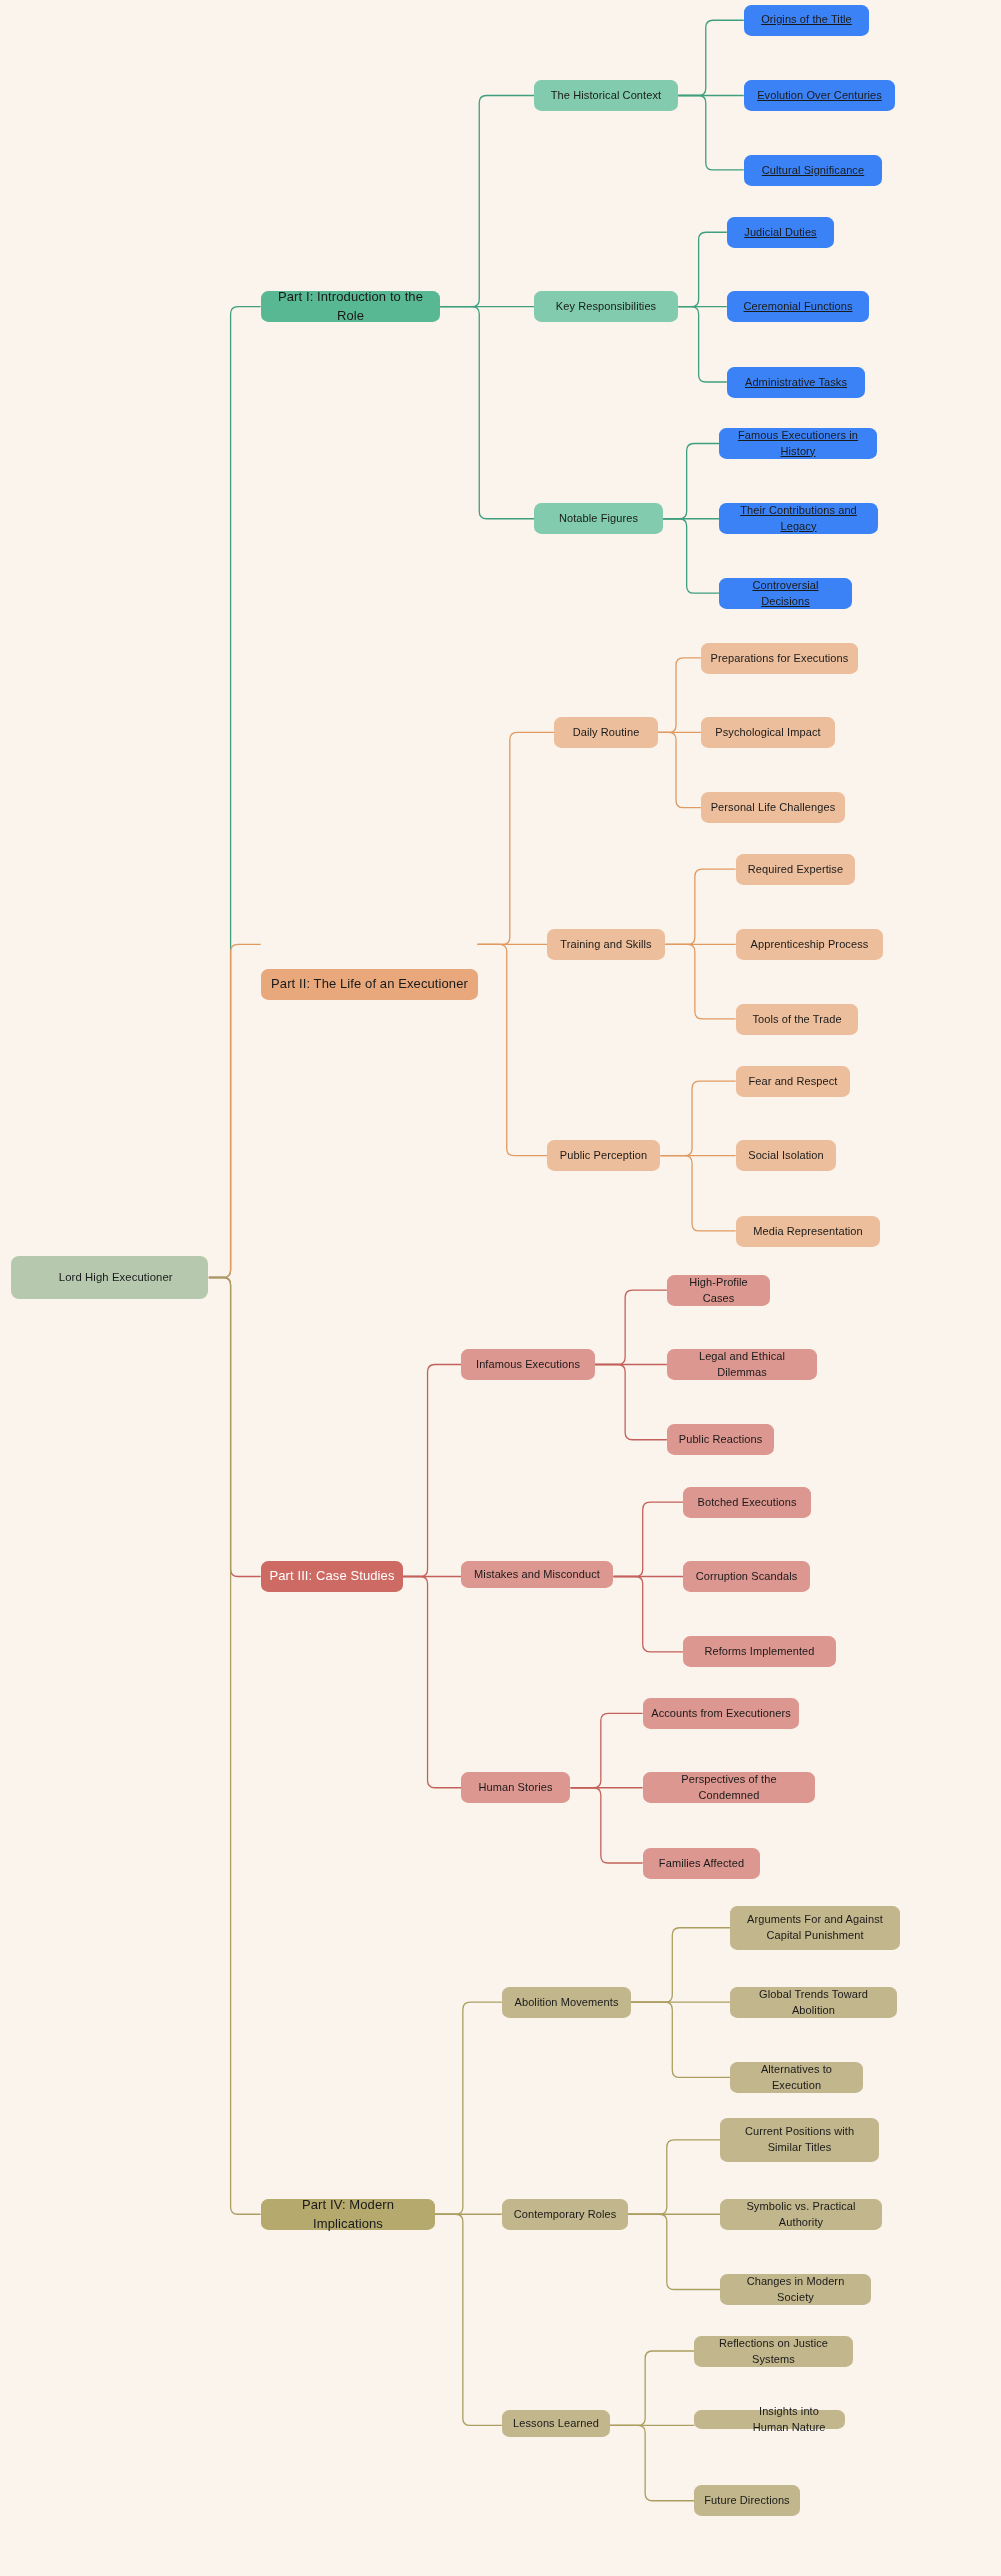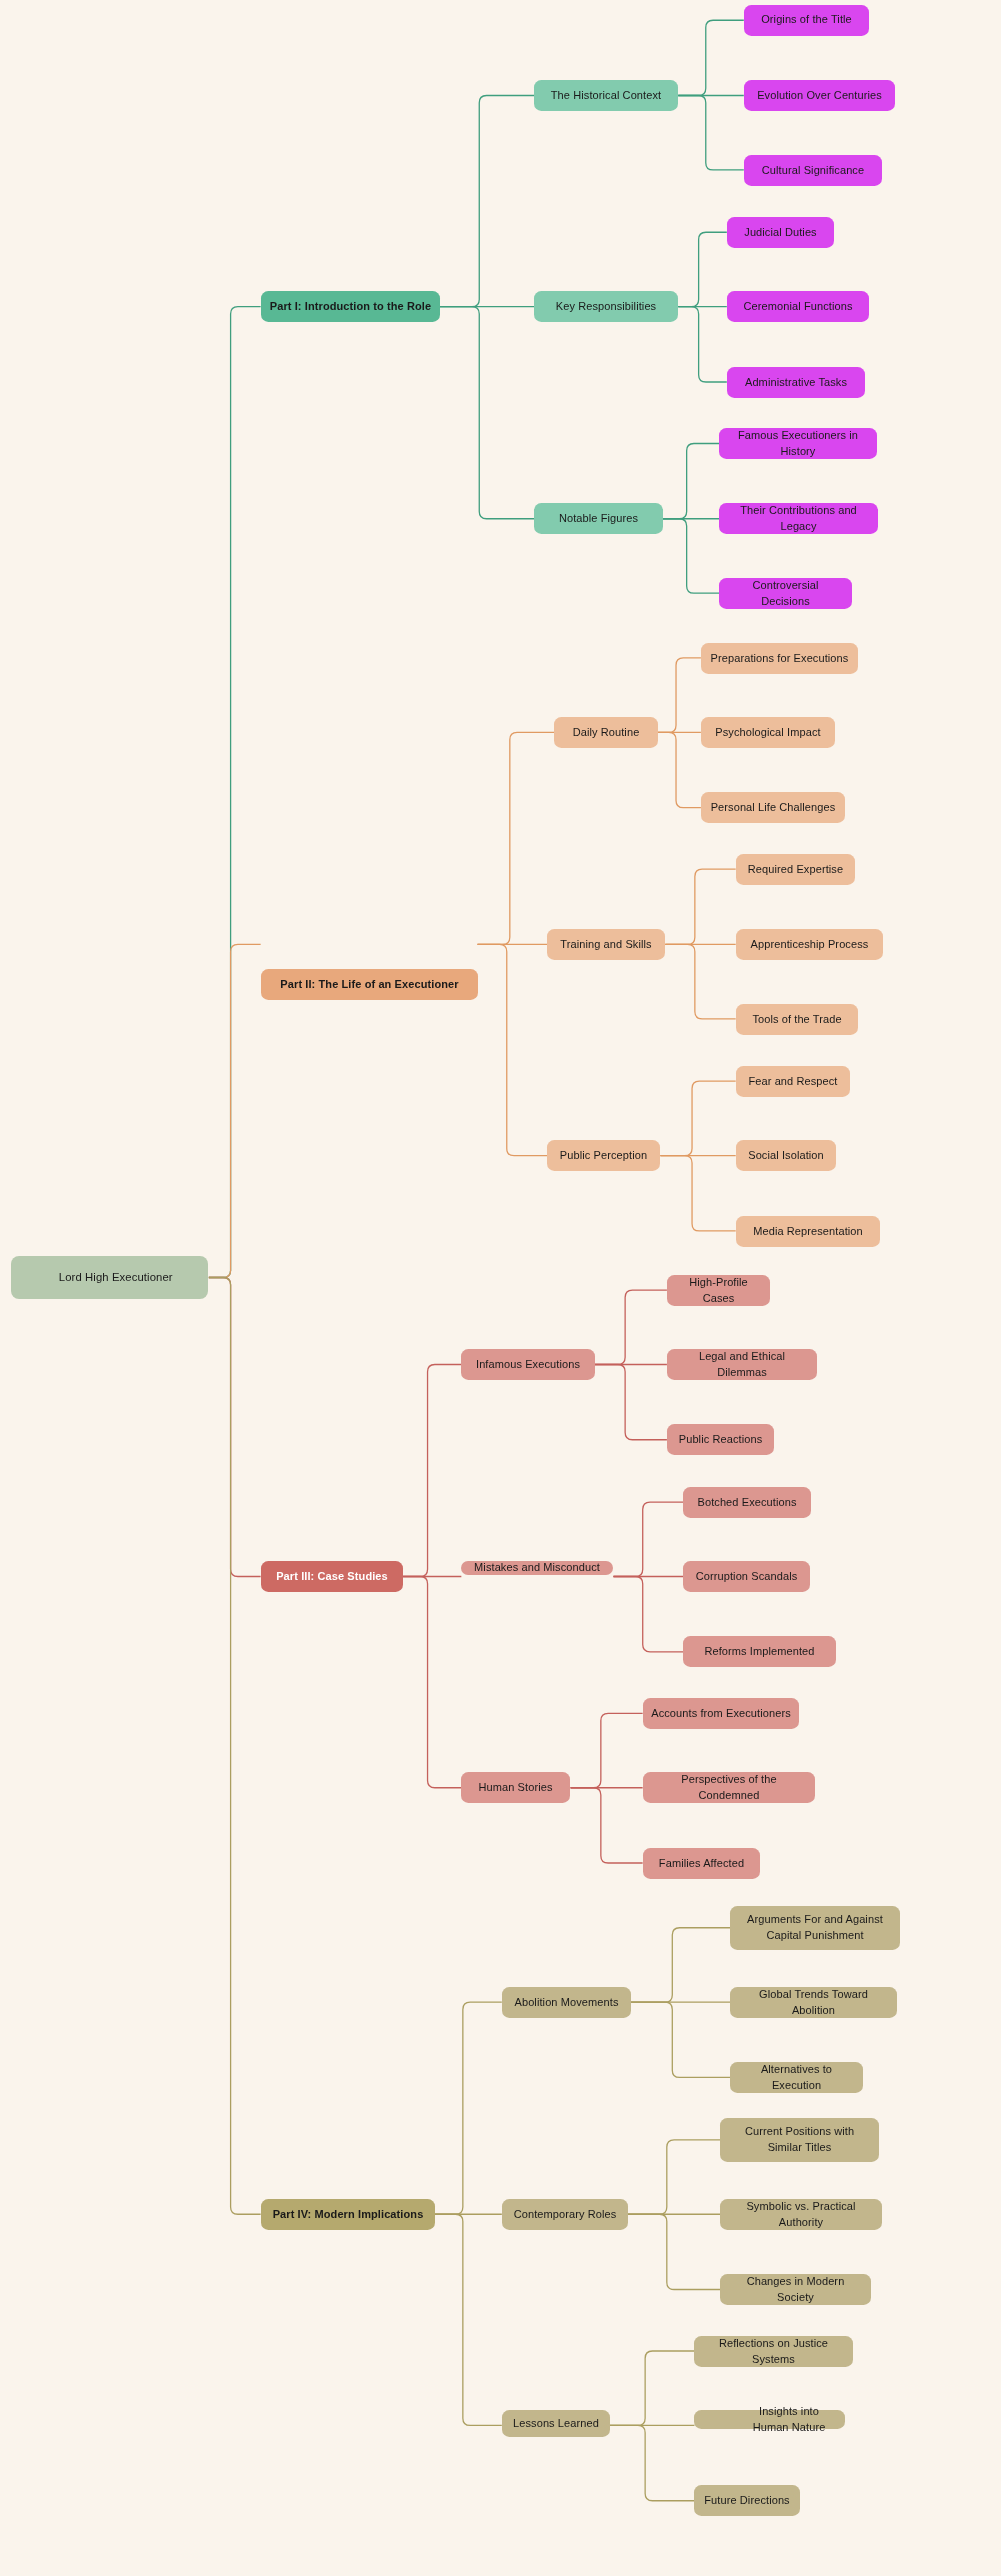--- a/index.html
+++ b/index.html
@@ -36,35 +36,34 @@
     padding: 3.2px 8px;
     white-space: pre-line;
     letter-spacing: 0.1px;
   }
   .node.root {
     background: #b6c9ae;
     font-size: 11.3px;
     border-radius: 8px;
   }
   .node.lvl1 {
-    font-size: 11px;
+    font-size: 13px;
     border-radius: 7.3px;
-    font-weight: bold;
   }
   .node.lvl1.c-green { background: #58b894; }
   .node.lvl1.c-orange { background: #e8a87c; }
   .node.lvl1.c-red { background: #cd6a63; color: #ffffff; }
   .node.lvl1.c-olive { background: #b5a96e; }
 
   .node.lvl2.c-green { background: #82cbae; }
   .node.lvl2.c-orange { background: #edbe9b; }
   .node.lvl2.c-red { background: #dc9790; }
   .node.lvl2.c-olive { background: #c2b68c; }
 
-  .node.lvl3.c-green { background: #d946ef; }
+  .node.lvl3.c-green { background: #3b82f6; text-decoration: underline; }
   .node.lvl3.c-orange { background: #edbe9b; }
   .node.lvl3.c-red { background: #dc9790; }
   .node.lvl3.c-olive { background: #c2b68c; }
 </style>
 </head>
 <body>
 
 <div id="canvas">
   <svg id="edges" viewBox="0 0 1238 3183" xmlns="http://www.w3.org/2000/svg">
       <path d="M 258 1578.5 H 275.88 Q 284.88 1578.5 284.88 1569.5 V 388 Q 284.88 379 293.88 379 H 322" fill="none" stroke="#3f9e7e" stroke-width="1.6"></path>
@@ -146,21 +145,21 @@
       <div class="node lvl3 c-orange" style="left: 736px; top: 1004px; width: 122px; height: 31px;">Tools of the Trade</div>
       <div class="node lvl2 c-orange" style="left: 547px; top: 1140px; width: 113px; height: 31px;">Public Perception</div>
       <div class="node lvl3 c-orange" style="left: 736px; top: 1066px; width: 114px; height: 31px;">Fear and Respect</div>
       <div class="node lvl3 c-orange" style="left: 736px; top: 1140px; width: 100px; height: 31px;">Social Isolation</div>
       <div class="node lvl3 c-orange" style="left: 736px; top: 1216px; width: 144px; height: 31px;">Media Representation</div>
       <div class="node lvl1 c-red" style="left: 261px; top: 1561px; width: 142px; height: 31px;">Part III: Case Studies</div>
       <div class="node lvl2 c-red" style="left: 461px; top: 1349px; width: 134px; height: 31px;">Infamous Executions</div>
       <div class="node lvl3 c-red" style="left: 667px; top: 1275px; width: 103px; height: 31px;">High-Profile Cases</div>
       <div class="node lvl3 c-red" style="left: 667px; top: 1349px; width: 150px; height: 31px;">Legal and Ethical Dilemmas</div>
       <div class="node lvl3 c-red" style="left: 667px; top: 1424px; width: 107px; height: 31px;">Public Reactions</div>
-      <div class="node lvl2 c-red" style="left: 461px; top: 1561px; width: 152px; height: 14px;">Mistakes and Misconduct</div>
+      <div class="node lvl2 c-red" style="left: 461px; top: 1561px; width: 152px; height: 27px;">Mistakes and Misconduct</div>
       <div class="node lvl3 c-red" style="left: 683px; top: 1487px; width: 128px; height: 31px;">Botched Executions</div>
       <div class="node lvl3 c-red" style="left: 683px; top: 1561px; width: 127px; height: 31px;">Corruption Scandals</div>
       <div class="node lvl3 c-red" style="left: 683px; top: 1636px; width: 153px; height: 31px;">Reforms Implemented</div>
       <div class="node lvl2 c-red" style="left: 461px; top: 1772px; width: 109px; height: 31px;">Human Stories</div>
       <div class="node lvl3 c-red" style="left: 643px; top: 1698px; width: 156px; height: 31px;">Accounts from Executioners</div>
       <div class="node lvl3 c-red" style="left: 643px; top: 1772px; width: 172px; height: 31px;">Perspectives of the Condemned</div>
       <div class="node lvl3 c-red" style="left: 643px; top: 1848px; width: 117px; height: 31px;">Families Affected</div>
       <div class="node lvl1 c-olive" style="left: 261px; top: 2199px; width: 174px; height: 31px;">Part IV: Modern Implications</div>
       <div class="node lvl2 c-olive" style="left: 502px; top: 1987px; width: 129px; height: 31px;">Abolition Movements</div>
       <div class="node lvl3 c-olive" style="left: 730px; top: 1906px; width: 170px; height: 44px;">Arguments For and Against Capital Punishment</div>

